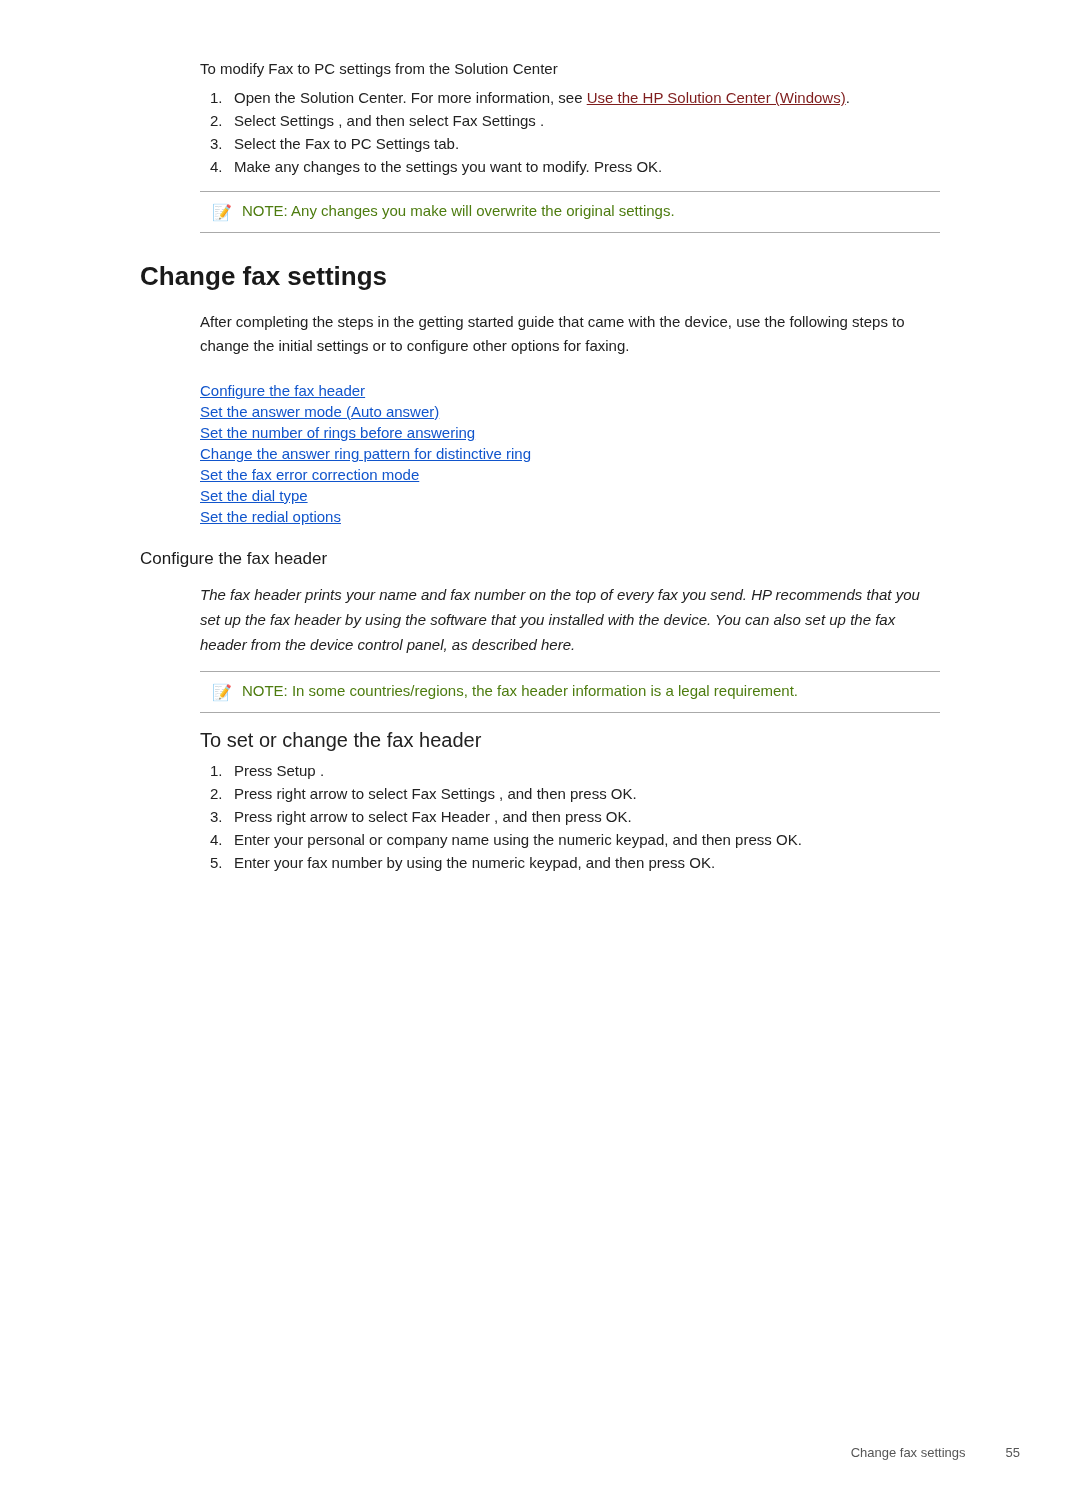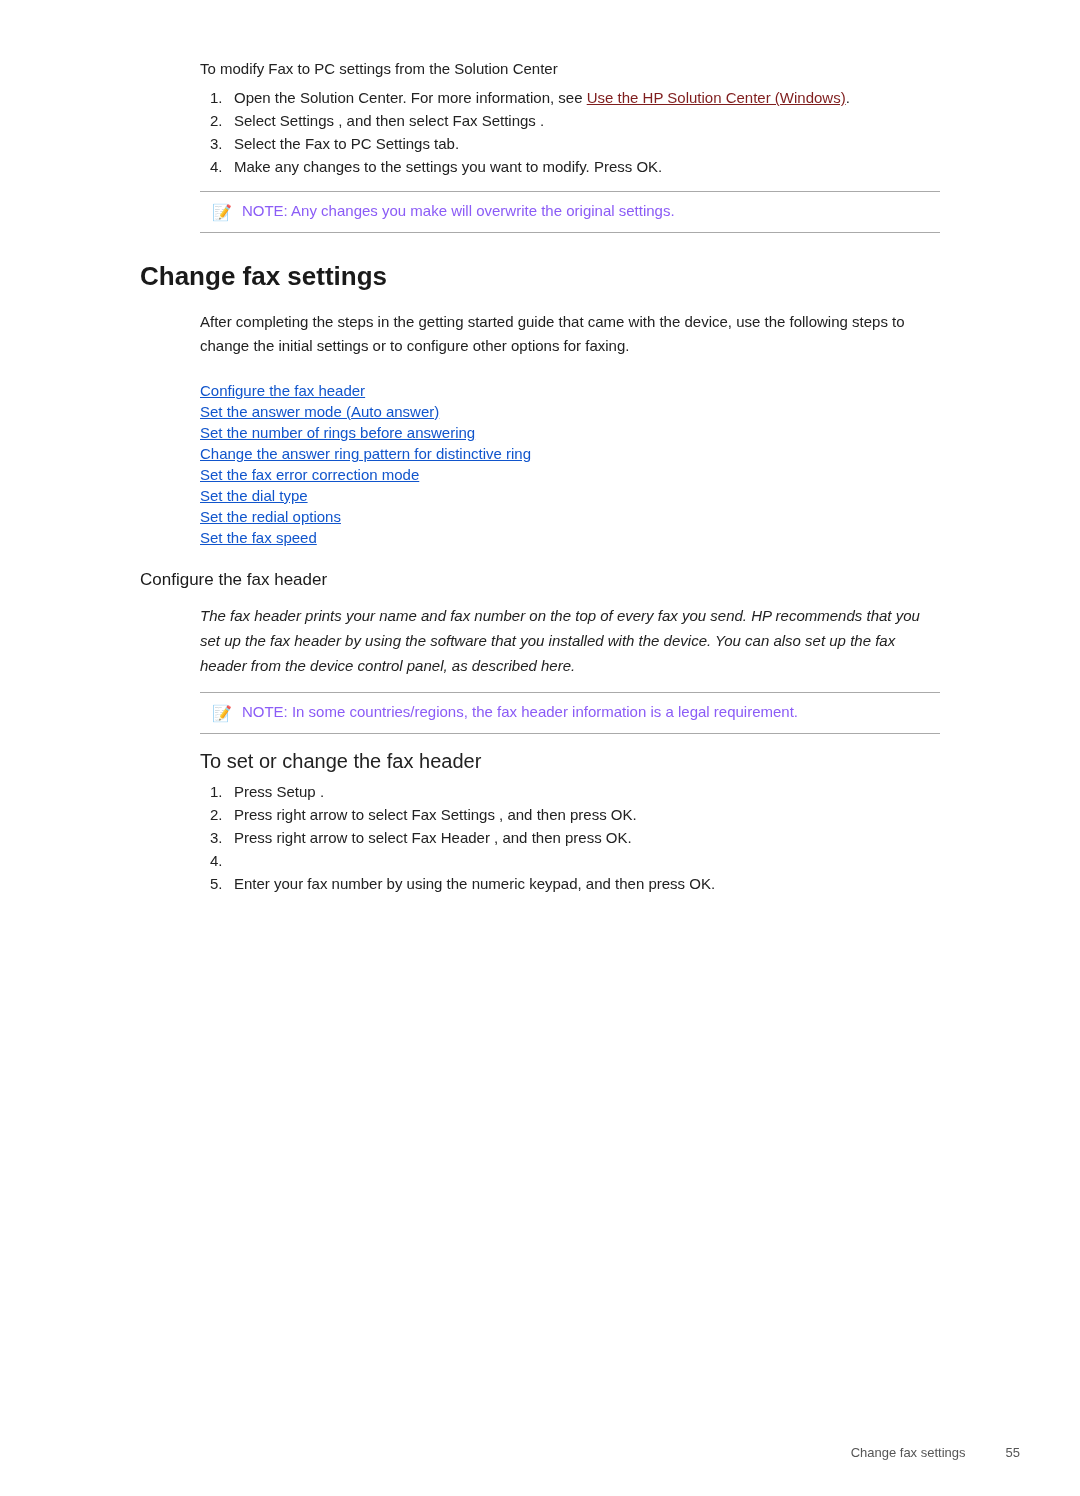--- a/index.html
+++ b/index.html
@@ -65,21 +65,21 @@
 
     .note-icon {
       font-size: 16px;
       color: #444;
       margin-top: 1px;
       white-space: nowrap;
     }
 
     .note-text {
       font-size: 15px;
-      color: #8b5cf6;
+      color: #4d7c0f;
     }
 
     .section-heading {
       font-size: 26px;
       font-weight: bold;
       color: #1a1a1a;
       margin-bottom: 18px;
       margin-top: 8px;
     }
 
@@ -212,23 +212,20 @@
         </li>
         <li>
           <a class="link">Set the fax error correction mode</a>
         </li>
         <li>
           <a class="link">Set the dial type</a>
         </li>
         <li>
           <a class="link">Set the redial options</a>
         </li>
-        <li>
-          <a class="link">Set the fax speed</a>
-        </li>
       </ul>
     </div>
   </div>
 
   <div class="configure-header-section">
     <h2 class="subsection-heading">Configure the fax header</h2>
 
     <div class="indent-block-sm">
       <p class="body-text">The fax header prints your name and fax number on the top of every fax you send. HP recommends that you set up the fax header by using the software that you installed with the device. You can also set up the fax header from the device control panel, as described here.</p>
 
@@ -247,20 +244,21 @@
         <li>
           <span class="num">2.</span>
           <span>Press right arrow     to select Fax Settings , and then press OK.</span>
         </li>
         <li>
           <span class="num">3.</span>
           <span>Press right arrow     to select Fax Header , and then press OK.</span>
         </li>
         <li>
           <span class="num">4.</span>
+          <span>Enter your personal or company name using the numeric keypad, and then press OK.</span>
         </li>
         <li>
           <span class="num">5.</span>
           <span>Enter your fax number by using the numeric keypad, and then press OK.</span>
         </li>
       </ol>
     </div>
   </div>
 
 </div>

